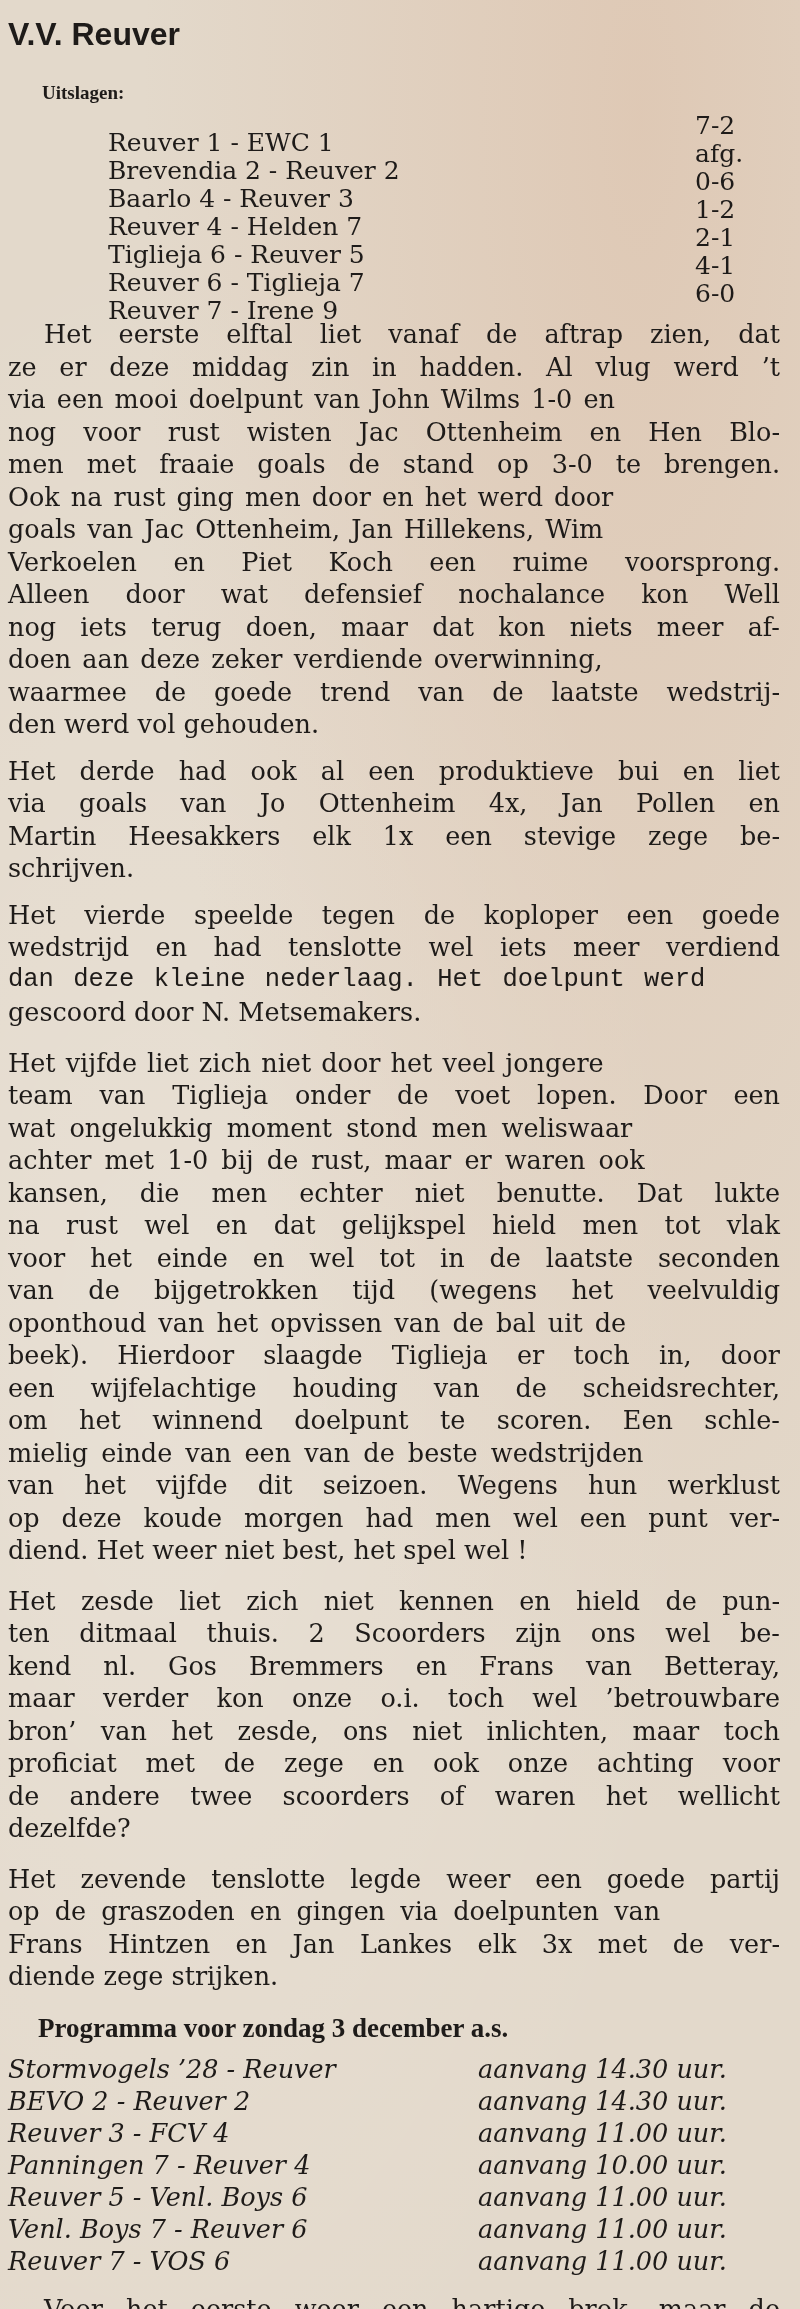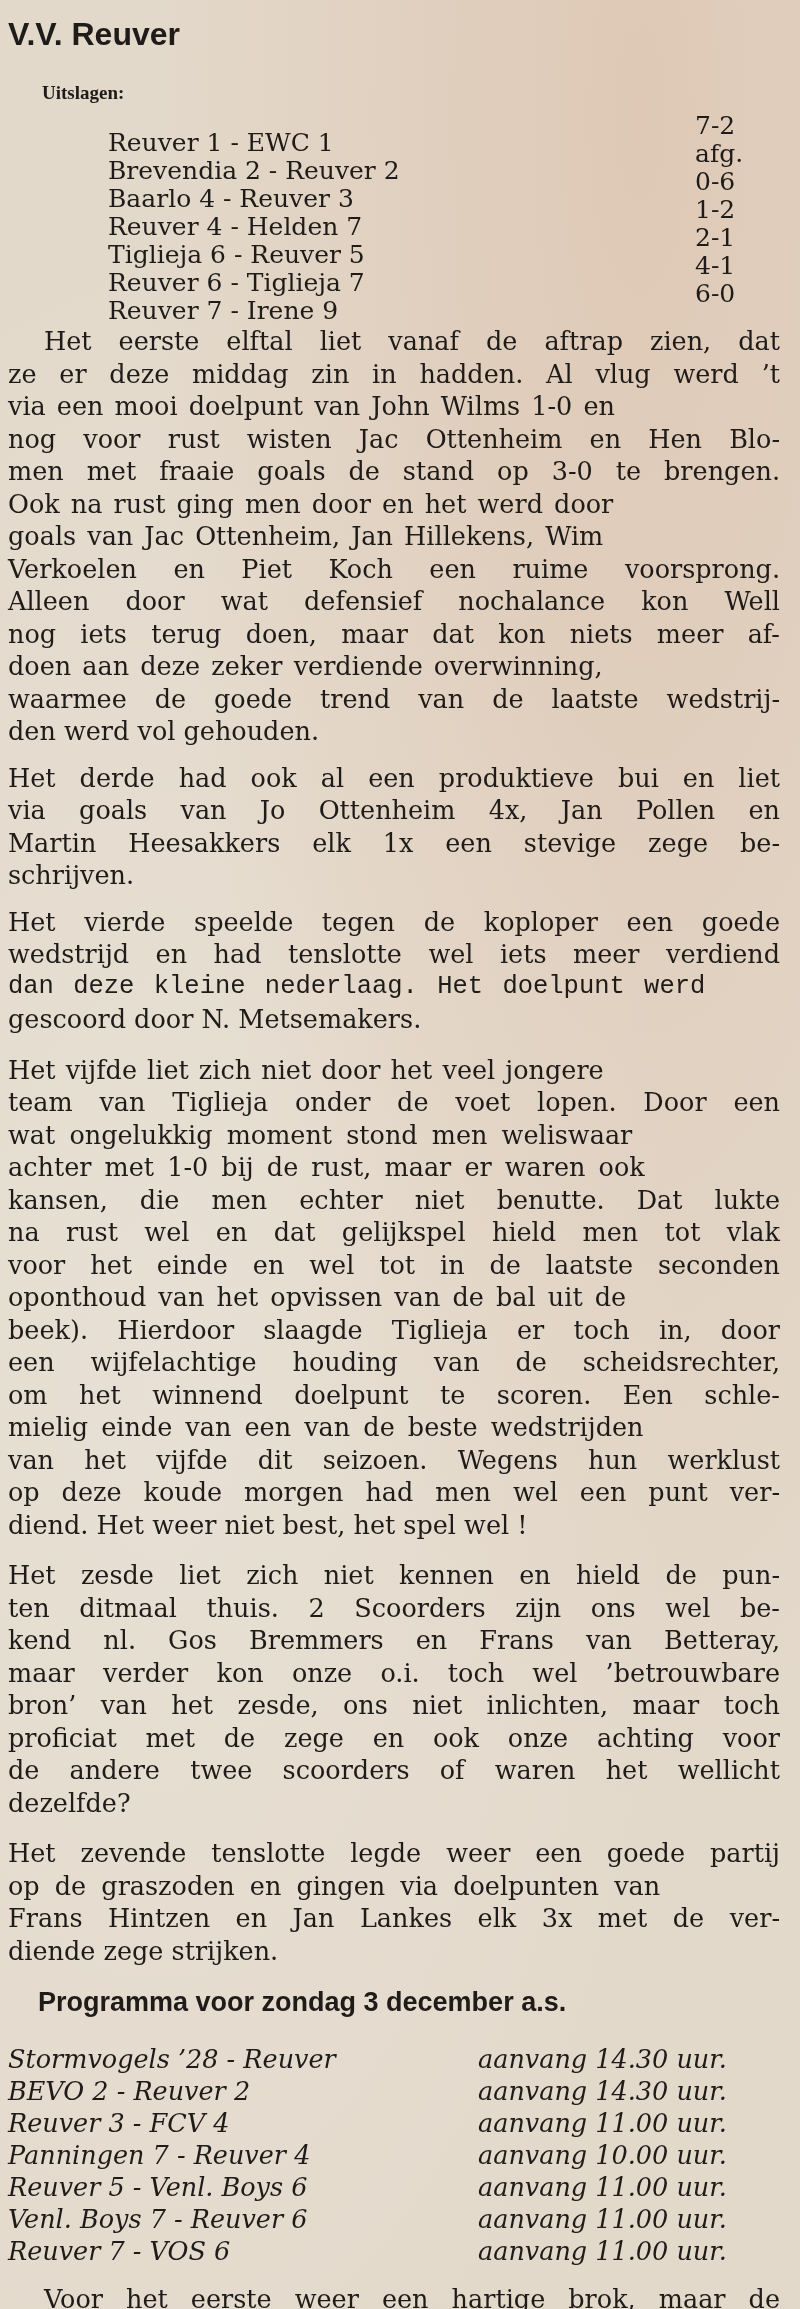--- a/index.html
+++ b/index.html
@@ -50,25 +50,25 @@
   .para {
     font-size: 25.5px;
     line-height: 32.5px;
     margin: 0;
     text-align: justify;
   }
   .para .line { display: block; white-space: nowrap; text-align-last: justify; }
   .para .line.last { text-align-last: left; }
   .gap { height: 14px; }
   .program-heading {
-    font-family: Liberation Sans, sans-serif;
+    font-family: Liberation Serif, serif;
     font-weight: bold;
     font-size: 27px;
     line-height: 34px;
-    margin: 18px 0 24px 30px;
+    margin: 18px 0 8px 30px;
   }
   .program {
     font-size: 25.5px;
     line-height: 32px;
     font-style: italic;
   }
   .program-row { display: flex; height: 32px; }
   .program-match { width: 470px; white-space: nowrap; }
   .program-time { white-space: nowrap; }
 </style>
@@ -105,21 +105,21 @@
     <div class="result-row">
         <span class="result-match">Reuver 6 - Tiglieja 7</span>
         <span class="result-score">4-1</span>
       </div>
     <div class="result-row">
         <span class="result-match">Reuver 7 - Irene 9</span>
         <span class="result-score">6-0</span>
       </div>
   </div>
 
-  <div class="para" style="margin-top:17px;">
+  <div class="para" style="margin-top:10px;">
     <span class="line" style="padding-left:36px;">Het eerste elftal liet vanaf de aftrap zien, dat</span>
     <span class="line">ze er deze middag zin in hadden. Al vlug werd ’t</span>
     <span class="line" style="text-align-last:left;word-spacing:3px;">via een mooi doelpunt van John Wilms 1-0 en</span>
     <span class="line">nog voor rust wisten Jac Ottenheim en Hen Blo-</span>
     <span class="line">men met fraaie goals de stand op 3-0 te brengen.</span>
     <span class="line" style="text-align-last:left;word-spacing:3px;">Ook na rust ging men door en het werd door</span>
     <span class="line" style="text-align-last:left;word-spacing:3px;">goals van Jac Ottenheim, Jan Hillekens, Wim</span>
     <span class="line">Verkoelen en Piet Koch een ruime voorsprong.</span>
     <span class="line">Alleen door wat defensief nochalance kon Well</span>
     <span class="line">nog iets terug doen, maar dat kon niets meer af-</span>
@@ -146,20 +146,21 @@
   <div class="gap" style="height:18px;"></div>
 
   <div class="para">
     <span class="line" style="text-align-last:left;word-spacing:2px;">Het vijfde liet zich niet door het veel jongere</span>
     <span class="line">team van Tiglieja onder de voet lopen. Door een</span>
     <span class="line" style="text-align-last:left;word-spacing:6px;">wat ongelukkig moment stond men weliswaar</span>
     <span class="line" style="text-align-last:left;word-spacing:5px;">achter met 1-0 bij de rust, maar er waren ook</span>
     <span class="line">kansen, die men echter niet benutte. Dat lukte</span>
     <span class="line">na rust wel en dat gelijkspel hield men tot vlak</span>
     <span class="line">voor het einde en wel tot in de laatste seconden</span>
+    <span class="line">van de bijgetrokken tijd (wegens het veelvuldig</span>
     <span class="line" style="text-align-last:left;word-spacing:4px;">oponthoud van het opvissen van de bal uit de</span>
     <span class="line">beek). Hierdoor slaagde Tiglieja er toch in, door</span>
     <span class="line">een wijfelachtige houding van de scheidsrechter,</span>
     <span class="line">om het winnend doelpunt te scoren. Een schle-</span>
     <span class="line" style="text-align-last:left;word-spacing:5px;">mielig einde van een van de beste wedstrijden</span>
     <span class="line">van het vijfde dit seizoen. Wegens hun werklust</span>
     <span class="line">op deze koude morgen had men wel een punt ver-</span>
     <span class="line last">diend. Het weer niet best, het spel wel !</span>
   </div>
   <div class="gap" style="height:18px;"></div>

